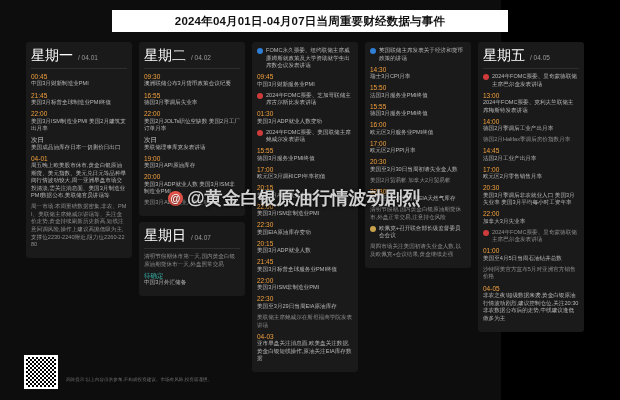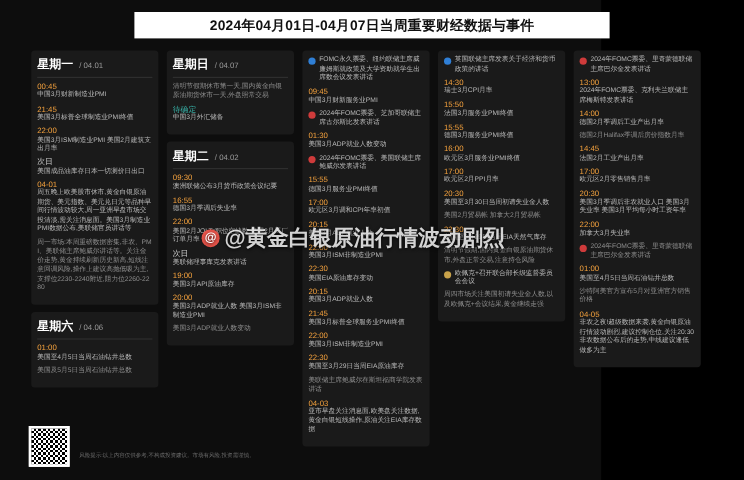--- a/index.html
+++ b/index.html
@@ -53,22 +53,22 @@
   .day-head {
     display: flex;
     align-items: baseline;
     gap: 5px;
     margin-bottom: 4px;
     border-bottom: 1px solid #2e2e2e;
     padding-bottom: 3px;
   }
   .day-name {
     color: #ffffff;
-    font-size: 10px;
-    font-weight: bold;
+    font-size: 14px;
+    font-weight: normal;
   }
   .day-date {
     color: #9a9a9a;
     font-size: 6.5px;
   }
   .ev { margin-bottom: 3.5px; }
   .ev-time {
     font-size: 6.5px;
     color: #f2a03d;
     line-height: 1.15;
@@ -181,281 +181,268 @@
             <div class="ev-row">
               <div class="ev-text">周五晚上欧美股市休市,黄金白银原油期货、美元指数、美元兑日元等品种早间行情波动较大,周一亚洲早盘市场交投清淡,需关注消息面。美国3月制造业PMI数据公布,美联储官员讲话等</div>
             </div>
           </div>
           <div class="ev">
             <div class="ev-row">
               <div class="ev-text dim">周一市场:本周重磅数据密集,非农、PMI、美联储主席鲍威尔讲话等。关注金价走势,黄金持续刷新历史新高,短线注意回调风险,操作上建议高抛低吸为主,支撑位2230-2240附近,阻力位2260-2280</div>
             </div>
           </div>
         </div>
+      </div>
+      <div class="col">
         <div class="card day">
           <div class="day-head">
-            <span class="day-name">星期六</span>
-            <span class="day-date">/ 04.06</span>
-          </div>
-          <div class="ev">
-            <div class="ev-time ">01:00</div>
-            <div class="ev-row">
-              <div class="ev-text">美国至4月5日当周石油钻井总数</div>
-            </div>
-          </div>
-          <div class="ev">
-            <div class="ev-row">
-              <div class="ev-text dim">美国及5月5日当周石油钻井总数</div>
+            <span class="day-name">星期二</span>
+            <span class="day-date">/ 04.02</span>
+          </div>
+          <div class="ev">
+            <div class="ev-time ">09:30</div>
+            <div class="ev-row">
+              <div class="ev-text">澳洲联储公布3月货币政策会议纪要</div>
+            </div>
+          </div>
+          <div class="ev">
+            <div class="ev-time ">16:55</div>
+            <div class="ev-row">
+              <div class="ev-text">德国3月季调后失业率</div>
+            </div>
+          </div>
+          <div class="ev">
+            <div class="ev-time ">22:00</div>
+            <div class="ev-row">
+              <div class="ev-text">美国2月JOLTs职位空缺数
+美国2月工厂订单月率</div>
+            </div>
+          </div>
+          <div class="ev">
+            <div class="ev-time white">次日</div>
+            <div class="ev-row">
+              <div class="ev-text">美联储理事库克发表讲话</div>
+            </div>
+          </div>
+          <div class="ev">
+            <div class="ev-time ">19:00</div>
+            <div class="ev-row">
+              <div class="ev-text">美国3月API原油库存</div>
+            </div>
+          </div>
+          <div class="ev">
+            <div class="ev-time ">20:00</div>
+            <div class="ev-row">
+              <div class="ev-text">美国3月ADP就业人数
+美国3月ISM非制造业PMI</div>
+            </div>
+          </div>
+          <div class="ev">
+            <div class="ev-row">
+              <div class="ev-text dim">美国3月ADP就业人数变动</div>
+            </div>
+          </div>
+        </div>
+        <div class="card day">
+          <div class="day-head">
+            <span class="day-name">星期日</span>
+            <span class="day-date">/ 04.07</span>
+          </div>
+          <div class="ev">
+            <div class="ev-row">
+              <div class="ev-text dim">清明节假期休市第一天,国内黄金白银原油期货休市一天,外盘照常交易</div>
+            </div>
+          </div>
+          <div class="ev">
+            <div class="ev-time teal">待确定</div>
+            <div class="ev-row">
+              <div class="ev-text">中国3月外汇储备</div>
+            </div>
+          </div>
+        </div>
+      </div>
+      <div class="col">
+        <div class="card day">
+          <div class="ev">
+            <div class="ev-row">
+              <span class="dot blue"></span>
+              <div class="ev-text">FOMC永久票委、纽约联储主席威廉姆斯就政策及大学资助就学生出席数会议发表讲话</div>
+            </div>
+          </div>
+          <div class="ev">
+            <div class="ev-time ">09:45</div>
+            <div class="ev-row">
+              <div class="ev-text">中国3月财新服务业PMI</div>
+            </div>
+          </div>
+          <div class="ev">
+            <div class="ev-row">
+              <span class="dot red"></span>
+              <div class="ev-text">2024年FOMC票委、芝加哥联储主席古尔斯比发表讲话</div>
+            </div>
+          </div>
+          <div class="ev">
+            <div class="ev-time ">01:30</div>
+            <div class="ev-row">
+              <div class="ev-text">美国3月ADP就业人数变动</div>
+            </div>
+          </div>
+          <div class="ev">
+            <div class="ev-row">
+              <span class="dot red"></span>
+              <div class="ev-text">2024年FOMC票委、美国联储主席鲍威尔发表讲话</div>
+            </div>
+          </div>
+          <div class="ev">
+            <div class="ev-time ">15:55</div>
+            <div class="ev-row">
+              <div class="ev-text">德国3月服务业PMI终值</div>
+            </div>
+          </div>
+          <div class="ev">
+            <div class="ev-time ">17:00</div>
+            <div class="ev-row">
+              <div class="ev-text">欧元区3月调和CPI年率初值</div>
+            </div>
+          </div>
+          <div class="ev">
+            <div class="ev-time ">20:15</div>
+            <div class="ev-row">
+              <div class="ev-text">美国3月ADP就业人数</div>
+            </div>
+          </div>
+          <div class="ev">
+            <div class="ev-time ">22:00</div>
+            <div class="ev-row">
+              <div class="ev-text">美国3月ISM非制造业PMI</div>
+            </div>
+          </div>
+          <div class="ev">
+            <div class="ev-time ">22:30</div>
+            <div class="ev-row">
+              <div class="ev-text">美国EIA原油库存变动</div>
+            </div>
+          </div>
+          <div class="ev">
+            <div class="ev-time ">20:15</div>
+            <div class="ev-row">
+              <div class="ev-text">美国3月ADP就业人数</div>
+            </div>
+          </div>
+          <div class="ev">
+            <div class="ev-time ">21:45</div>
+            <div class="ev-row">
+              <div class="ev-text">美国3月标普全球服务业PMI终值</div>
+            </div>
+          </div>
+          <div class="ev">
+            <div class="ev-time ">22:00</div>
+            <div class="ev-row">
+              <div class="ev-text">美国3月ISM非制造业PMI</div>
+            </div>
+          </div>
+          <div class="ev">
+            <div class="ev-time ">22:30</div>
+            <div class="ev-row">
+              <div class="ev-text">美国至3月29日当周EIA原油库存</div>
+            </div>
+          </div>
+          <div class="ev">
+            <div class="ev-row">
+              <div class="ev-text dim">美联储主席鲍威尔在斯坦福商学院发表讲话</div>
+            </div>
+          </div>
+          <div class="ev">
+            <div class="ev-time ">04-03</div>
+            <div class="ev-row">
+              <div class="ev-text">亚市早盘关注消息面,欧美盘关注数据,黄金白银短线操作,原油关注EIA库存数据</div>
+            </div>
+          </div>
+        </div>
+      </div>
+      <div class="col">
+        <div class="card day">
+          <div class="ev">
+            <div class="ev-row">
+              <span class="dot blue"></span>
+              <div class="ev-text">英国联储主席发表关于经济和货币政策的讲话</div>
+            </div>
+          </div>
+          <div class="ev">
+            <div class="ev-time ">14:30</div>
+            <div class="ev-row">
+              <div class="ev-text">瑞士3月CPI月率</div>
+            </div>
+          </div>
+          <div class="ev">
+            <div class="ev-time ">15:50</div>
+            <div class="ev-row">
+              <div class="ev-text">法国3月服务业PMI终值</div>
+            </div>
+          </div>
+          <div class="ev">
+            <div class="ev-time ">15:55</div>
+            <div class="ev-row">
+              <div class="ev-text">德国3月服务业PMI终值</div>
+            </div>
+          </div>
+          <div class="ev">
+            <div class="ev-time ">16:00</div>
+            <div class="ev-row">
+              <div class="ev-text">欧元区3月服务业PMI终值</div>
+            </div>
+          </div>
+          <div class="ev">
+            <div class="ev-time ">17:00</div>
+            <div class="ev-row">
+              <div class="ev-text">欧元区2月PPI月率</div>
+            </div>
+          </div>
+          <div class="ev">
+            <div class="ev-time ">20:30</div>
+            <div class="ev-row">
+              <div class="ev-text">美国至3月30日当周初请失业金人数</div>
+            </div>
+          </div>
+          <div class="ev">
+            <div class="ev-row">
+              <div class="ev-text dim">美国2月贸易帐
+加拿大2月贸易帐</div>
+            </div>
+          </div>
+          <div class="ev">
+            <div class="ev-time ">22:30</div>
+            <div class="ev-row">
+              <div class="ev-text">美国至3月29日当周EIA天然气库存</div>
+            </div>
+          </div>
+          <div class="ev">
+            <div class="ev-row">
+              <div class="ev-text dim">清明节假期,国内黄金白银原油期货休市,外盘正常交易,注意持仓风险</div>
+            </div>
+          </div>
+          <div class="ev">
+            <div class="ev-row">
+              <span class="dot gold"></span>
+              <div class="ev-text">欧佩克+召开联合部长级监督委员会会议</div>
+            </div>
+          </div>
+          <div class="ev">
+            <div class="ev-row">
+              <div class="ev-text dim">周四市场关注美国初请失业金人数,以及欧佩克+会议结果,黄金继续走强</div>
             </div>
           </div>
         </div>
       </div>
       <div class="col">
         <div class="card day">
           <div class="day-head">
-            <span class="day-name">星期日</span>
-            <span class="day-date">/ 04.07</span>
-          </div>
-          <div class="ev">
-            <div class="ev-row">
-              <div class="ev-text dim">清明节假期休市第一天,国内黄金白银原油期货休市一天,外盘照常交易</div>
-            </div>
-          </div>
-          <div class="ev">
-            <div class="ev-time teal">待确定</div>
-            <div class="ev-row">
-              <div class="ev-text">中国3月外汇储备</div>
-            </div>
-          </div>
-        </div>
-        <div class="card day">
-          <div class="day-head">
-            <span class="day-name">星期二</span>
-            <span class="day-date">/ 04.02</span>
-          </div>
-          <div class="ev">
-            <div class="ev-time ">09:30</div>
-            <div class="ev-row">
-              <div class="ev-text">澳洲联储公布3月货币政策会议纪要</div>
-            </div>
-          </div>
-          <div class="ev">
-            <div class="ev-time ">16:55</div>
-            <div class="ev-row">
-              <div class="ev-text">德国3月季调后失业率</div>
-            </div>
-          </div>
-          <div class="ev">
-            <div class="ev-time ">22:00</div>
-            <div class="ev-row">
-              <div class="ev-text">美国2月JOLTs职位空缺数
-美国2月工厂订单月率</div>
-            </div>
-          </div>
-          <div class="ev">
-            <div class="ev-time white">次日</div>
-            <div class="ev-row">
-              <div class="ev-text">美联储理事库克发表讲话</div>
-            </div>
-          </div>
-          <div class="ev">
-            <div class="ev-time ">19:00</div>
-            <div class="ev-row">
-              <div class="ev-text">美国3月API原油库存</div>
-            </div>
-          </div>
-          <div class="ev">
-            <div class="ev-time ">20:00</div>
-            <div class="ev-row">
-              <div class="ev-text">美国3月ADP就业人数
-美国3月ISM非制造业PMI</div>
-            </div>
-          </div>
-          <div class="ev">
-            <div class="ev-row">
-              <div class="ev-text dim">美国3月ADP就业人数变动</div>
-            </div>
-          </div>
-        </div>
-      </div>
-      <div class="col">
-        <div class="card day">
-          <div class="ev">
-            <div class="ev-row">
-              <span class="dot blue"></span>
-              <div class="ev-text">FOMC永久票委、纽约联储主席威廉姆斯就政策及大学资助就学生出席数会议发表讲话</div>
-            </div>
-          </div>
-          <div class="ev">
-            <div class="ev-time ">09:45</div>
-            <div class="ev-row">
-              <div class="ev-text">中国3月财新服务业PMI</div>
-            </div>
-          </div>
-          <div class="ev">
-            <div class="ev-row">
-              <span class="dot red"></span>
-              <div class="ev-text">2024年FOMC票委、芝加哥联储主席古尔斯比发表讲话</div>
-            </div>
-          </div>
-          <div class="ev">
-            <div class="ev-time ">01:30</div>
-            <div class="ev-row">
-              <div class="ev-text">美国3月ADP就业人数变动</div>
-            </div>
-          </div>
-          <div class="ev">
-            <div class="ev-row">
-              <span class="dot red"></span>
-              <div class="ev-text">2024年FOMC票委、美国联储主席鲍威尔发表讲话</div>
-            </div>
-          </div>
-          <div class="ev">
-            <div class="ev-time ">15:55</div>
-            <div class="ev-row">
-              <div class="ev-text">德国3月服务业PMI终值</div>
-            </div>
-          </div>
-          <div class="ev">
-            <div class="ev-time ">17:00</div>
-            <div class="ev-row">
-              <div class="ev-text">欧元区3月调和CPI年率初值</div>
-            </div>
-          </div>
-          <div class="ev">
-            <div class="ev-time ">20:15</div>
-            <div class="ev-row">
-              <div class="ev-text">美国3月ADP就业人数</div>
-            </div>
-          </div>
-          <div class="ev">
-            <div class="ev-time ">22:00</div>
-            <div class="ev-row">
-              <div class="ev-text">美国3月ISM非制造业PMI</div>
-            </div>
-          </div>
-          <div class="ev">
-            <div class="ev-time ">22:30</div>
-            <div class="ev-row">
-              <div class="ev-text">美国EIA原油库存变动</div>
-            </div>
-          </div>
-          <div class="ev">
-            <div class="ev-time ">20:15</div>
-            <div class="ev-row">
-              <div class="ev-text">美国3月ADP就业人数</div>
-            </div>
-          </div>
-          <div class="ev">
-            <div class="ev-time ">21:45</div>
-            <div class="ev-row">
-              <div class="ev-text">美国3月标普全球服务业PMI终值</div>
-            </div>
-          </div>
-          <div class="ev">
-            <div class="ev-time ">22:00</div>
-            <div class="ev-row">
-              <div class="ev-text">美国3月ISM非制造业PMI</div>
-            </div>
-          </div>
-          <div class="ev">
-            <div class="ev-time ">22:30</div>
-            <div class="ev-row">
-              <div class="ev-text">美国至3月29日当周EIA原油库存</div>
-            </div>
-          </div>
-          <div class="ev">
-            <div class="ev-row">
-              <div class="ev-text dim">美联储主席鲍威尔在斯坦福商学院发表讲话</div>
-            </div>
-          </div>
-          <div class="ev">
-            <div class="ev-time ">04-03</div>
-            <div class="ev-row">
-              <div class="ev-text">亚市早盘关注消息面,欧美盘关注数据,黄金白银短线操作,原油关注EIA库存数据</div>
-            </div>
-          </div>
-        </div>
-      </div>
-      <div class="col">
-        <div class="card day">
-          <div class="ev">
-            <div class="ev-row">
-              <span class="dot blue"></span>
-              <div class="ev-text">英国联储主席发表关于经济和货币政策的讲话</div>
-            </div>
-          </div>
-          <div class="ev">
-            <div class="ev-time ">14:30</div>
-            <div class="ev-row">
-              <div class="ev-text">瑞士3月CPI月率</div>
-            </div>
-          </div>
-          <div class="ev">
-            <div class="ev-time ">15:50</div>
-            <div class="ev-row">
-              <div class="ev-text">法国3月服务业PMI终值</div>
-            </div>
-          </div>
-          <div class="ev">
-            <div class="ev-time ">15:55</div>
-            <div class="ev-row">
-              <div class="ev-text">德国3月服务业PMI终值</div>
-            </div>
-          </div>
-          <div class="ev">
-            <div class="ev-time ">16:00</div>
-            <div class="ev-row">
-              <div class="ev-text">欧元区3月服务业PMI终值</div>
-            </div>
-          </div>
-          <div class="ev">
-            <div class="ev-time ">17:00</div>
-            <div class="ev-row">
-              <div class="ev-text">欧元区2月PPI月率</div>
-            </div>
-          </div>
-          <div class="ev">
-            <div class="ev-time ">20:30</div>
-            <div class="ev-row">
-              <div class="ev-text">美国至3月30日当周初请失业金人数</div>
-            </div>
-          </div>
-          <div class="ev">
-            <div class="ev-row">
-              <div class="ev-text dim">美国2月贸易帐
-加拿大2月贸易帐</div>
-            </div>
-          </div>
-          <div class="ev">
-            <div class="ev-time ">22:30</div>
-            <div class="ev-row">
-              <div class="ev-text">美国至3月29日当周EIA天然气库存</div>
-            </div>
-          </div>
-          <div class="ev">
-            <div class="ev-row">
-              <div class="ev-text dim">清明节假期,国内黄金白银原油期货休市,外盘正常交易,注意持仓风险</div>
-            </div>
-          </div>
-          <div class="ev">
-            <div class="ev-row">
-              <span class="dot gold"></span>
-              <div class="ev-text">欧佩克+召开联合部长级监督委员会会议</div>
-            </div>
-          </div>
-          <div class="ev">
-            <div class="ev-row">
-              <div class="ev-text dim">周四市场关注美国初请失业金人数,以及欧佩克+会议结果,黄金继续走强</div>
-            </div>
-          </div>
-        </div>
-      </div>
-      <div class="col">
-        <div class="card day">
+            <span class="day-name">星期五</span>
+            <span class="day-date">/ 04.05</span>
+          </div>
           <div class="ev">
             <div class="ev-row">
               <span class="dot red"></span>
               <div class="ev-text">2024年FOMC票委、里奇蒙德联储主席巴尔金发表讲话</div>
             </div>
           </div>
           <div class="ev">
             <div class="ev-time ">13:00</div>
             <div class="ev-row">
               <div class="ev-text">2024年FOMC票委、克利夫兰联储主席梅斯特发表讲话</div>

